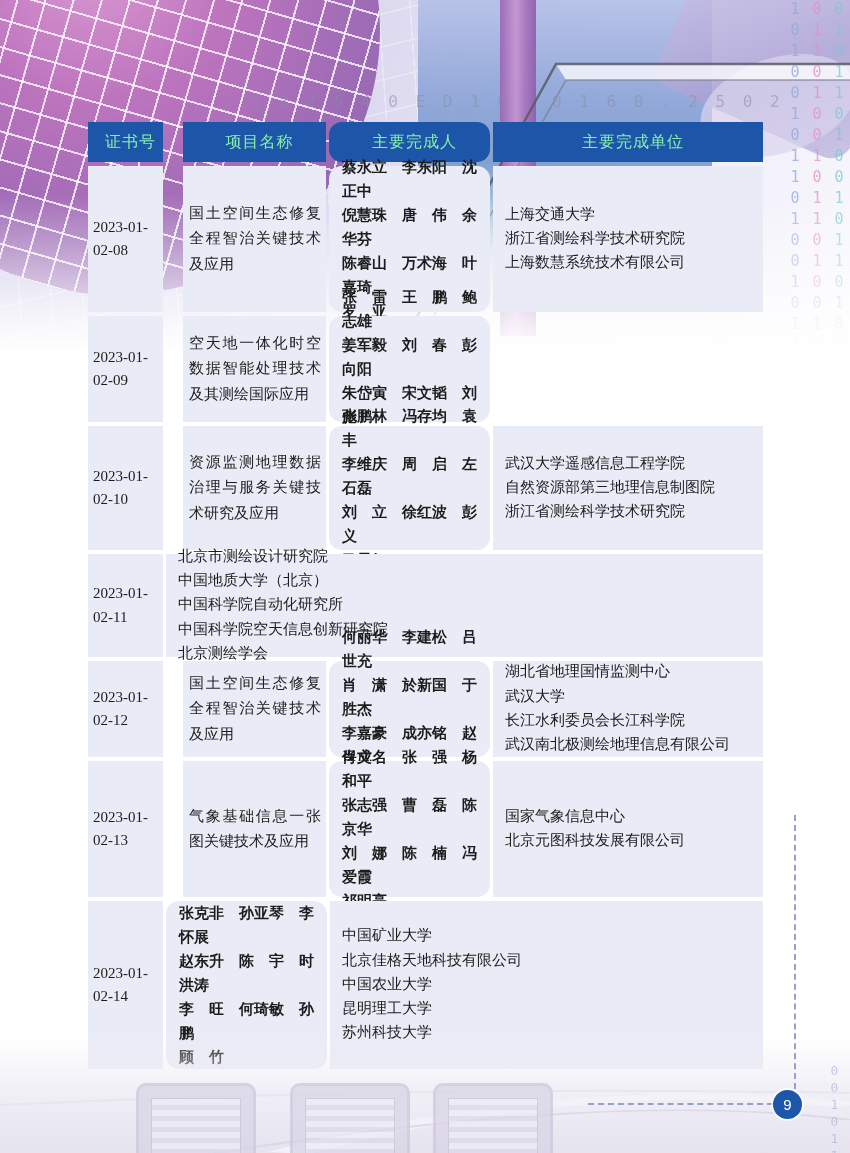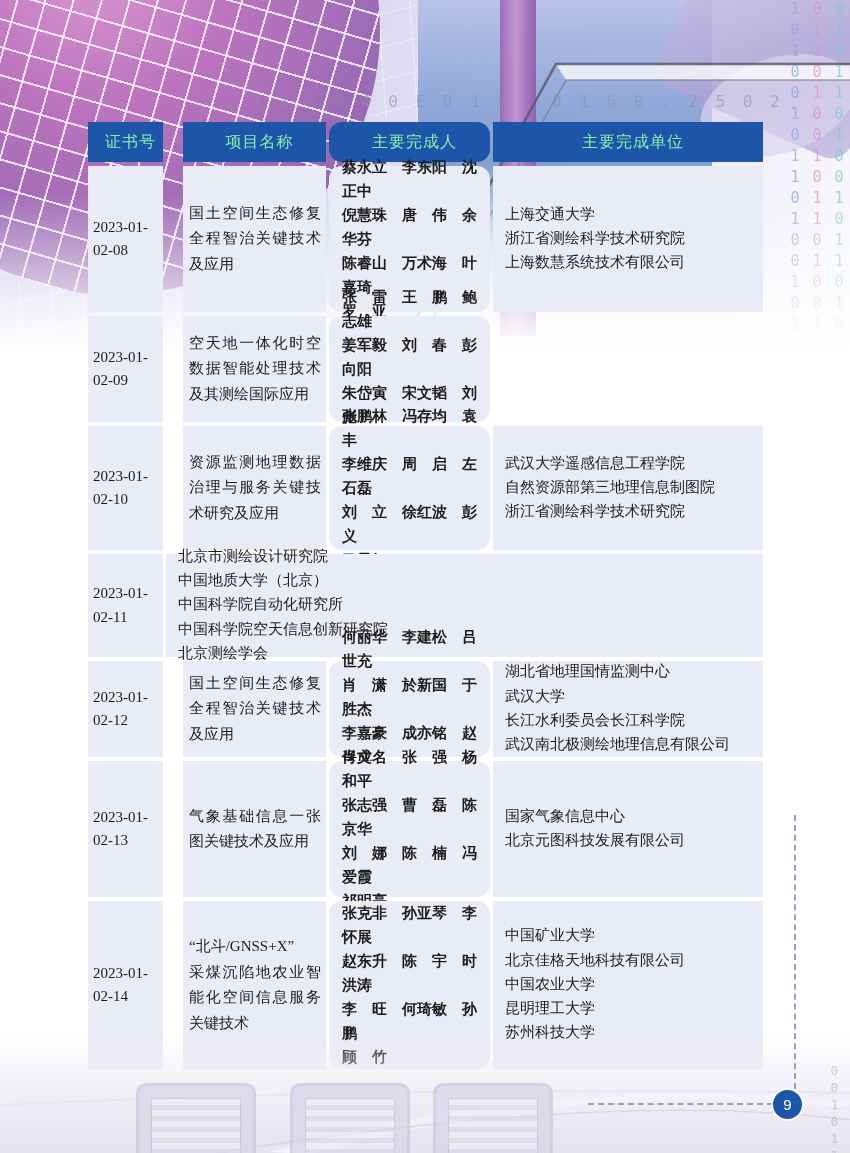--- a/index.html
+++ b/index.html
@@ -266,22 +266,20 @@
 张志强　曹　磊　陈京华
 刘　娜　陈　楠　冯爱霞
 祁明亮</div>
     <div class="cell c4">国家气象信息中心
 北京元图科技发展有限公司</div>
   </div>
 
   <div class="trow">
     <div class="cell c1">2023-01-
 02-14</div>
-    <div class="cell c2">“北斗/GNSS+X”
-采煤沉陷地农业智能化空间信息服务关键技术</div>
     <div class="cell c3">张克非　孙亚琴　李怀展
 赵东升　陈　宇　时洪涛
 李　旺　何琦敏　孙　鹏
 顾　竹</div>
     <div class="cell c4">中国矿业大学
 北京佳格天地科技有限公司
 中国农业大学
 昆明理工大学
 苏州科技大学</div>
   </div>

